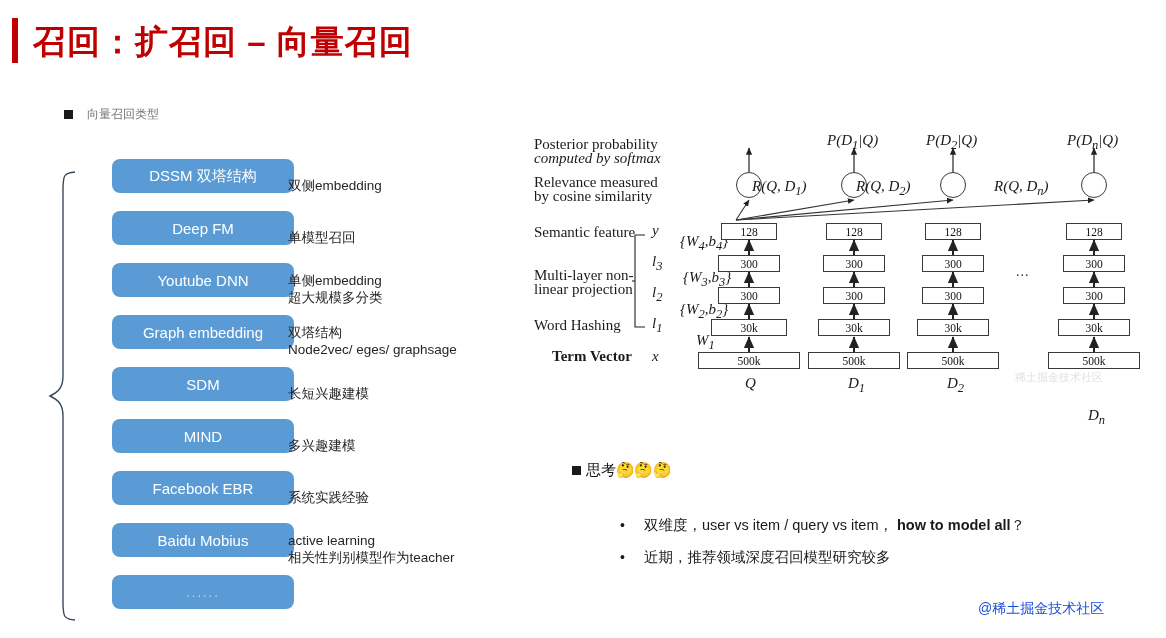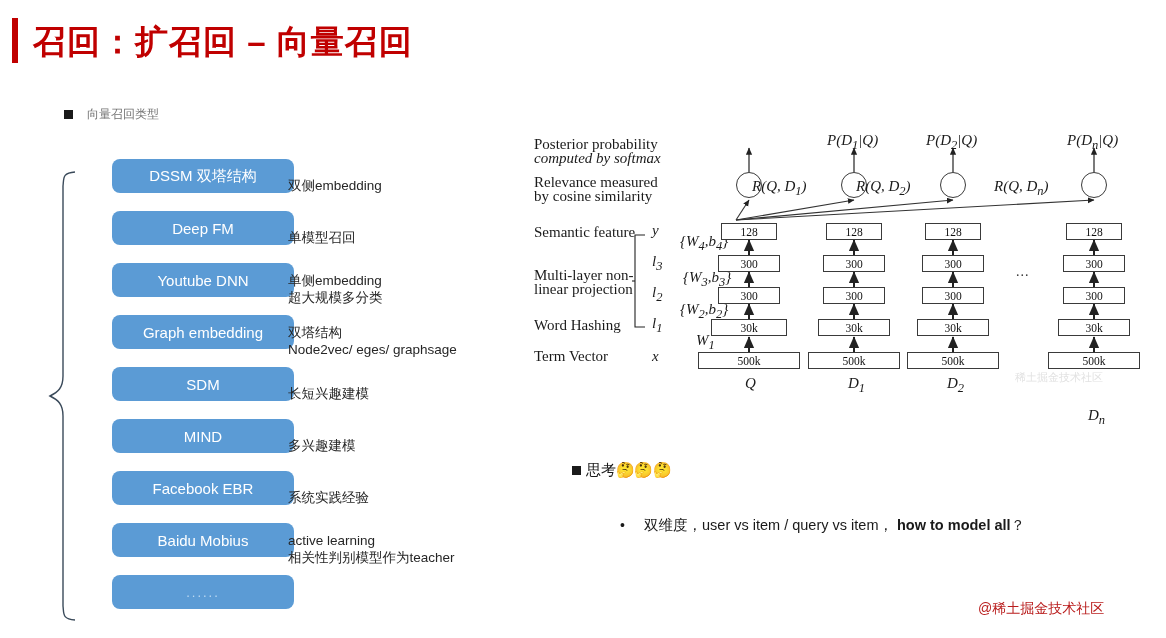--- a/index.html
+++ b/index.html
@@ -95,21 +95,21 @@
   }
   .tb-item::before {
     content: "\2022"; position: absolute; left: 4px; top: 0;
     font-size: 14px; color: #1a1a1a;
   }
   .tb-item b { font-weight: bold; }
 
   
   .watermark {
     position: absolute; left: 978px; top: 600px;
-    font-size: 14px; color: #b91c1c; white-space: nowrap;
+    font-size: 14px; color: #1d4ed8; white-space: nowrap;
   }
   .fig-watermark {
     position: absolute; left: 1015px; top: 370px;
     font-size: 11px; color: #e2e2e2; white-space: nowrap;
   }
 </style>
 </head>
 <body>
 
 <div id="slide">
@@ -197,21 +197,21 @@
   <div class="fig">
 
     <div class="fig-label" style="left:6px; top:10px;">Posterior probability</div>
     <div class="fig-label" style="left:6px; top:24px;font-style:italic;">computed by softmax</div>
     <div class="fig-label" style="left:6px; top:48px;">Relevance measured</div>
     <div class="fig-label" style="left:6px; top:62px;">by cosine similarity</div>
     <div class="fig-label" style="left:6px; top:98px;">Semantic feature</div>
     <div class="fig-label" style="left:6px; top:141px;">Multi-layer non-</div>
     <div class="fig-label" style="left:6px; top:155px;">linear projection</div>
     <div class="fig-label" style="left:6px; top:191px;">Word Hashing</div>
-    <div class="fig-label" style="left:6px; top:222px;">Term Vector</div>
+    <div class="fig-label" style="left:24px; top:222px;font-weight:bold;">Term Vector</div>
 
     <svg style="position:absolute; left:104px; top:106px;" width="14" height="94">
       <path d="M13 1 L3 1 L3 93 L13 93" fill="none" stroke="#222" stroke-width="1.1"></path>
       <path d="M3 47 L-1 47" fill="none" stroke="#222" stroke-width="1.1"></path>
     </svg>
 
     <div class="fig-label ital" style="left:124px; top:96px;">y</div>
     <div class="fig-label ital" style="left:124px; top:127px;">l<sub>3</sub></div>
     <div class="fig-label ital" style="left:124px; top:158px;">l<sub>2</sub></div>
     <div class="fig-label ital" style="left:124px; top:189px;">l<sub>1</sub></div>
@@ -308,17 +308,20 @@
   <div class="fig-watermark">稀土掘金技术社区</div>
 
   <div class="think-head">
     <span class="sq-bullet"></span><span class="lbl">思考</span><span class="emoji">🤔🤔🤔</span>
   </div>
 
   <div class="tb-list">
     <div class="tb-item">
       <span>双维度，user vs item / query vs item， </span><b>how to model all</b><span>？</span>
     </div>
+    <div class="tb-item">
+      <span>近期，推荐领域深度召回模型研究较多</span>
+    </div>
   </div>
 
   <div class="watermark">@稀土掘金技术社区</div>
 
 </div>
 
 </body></html>

